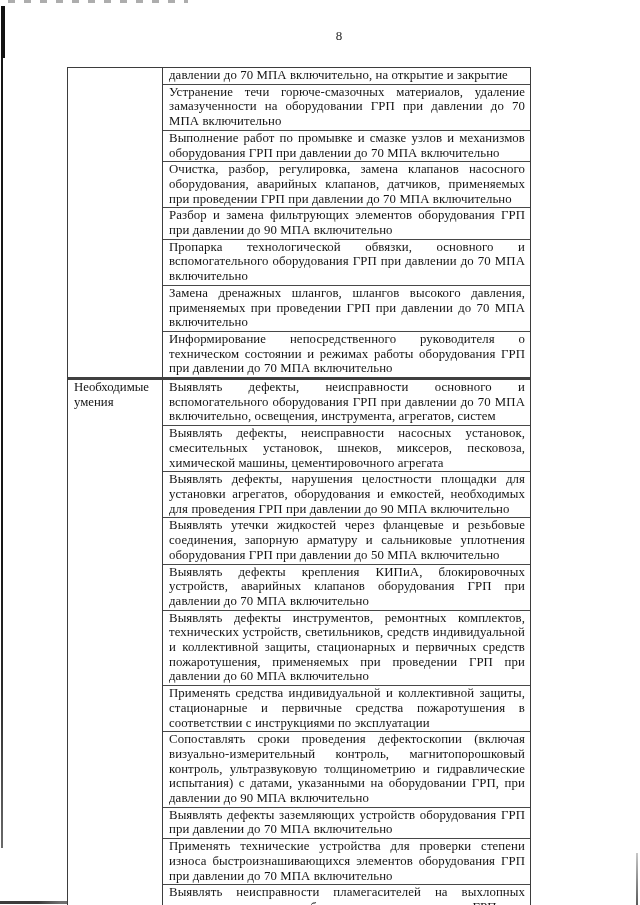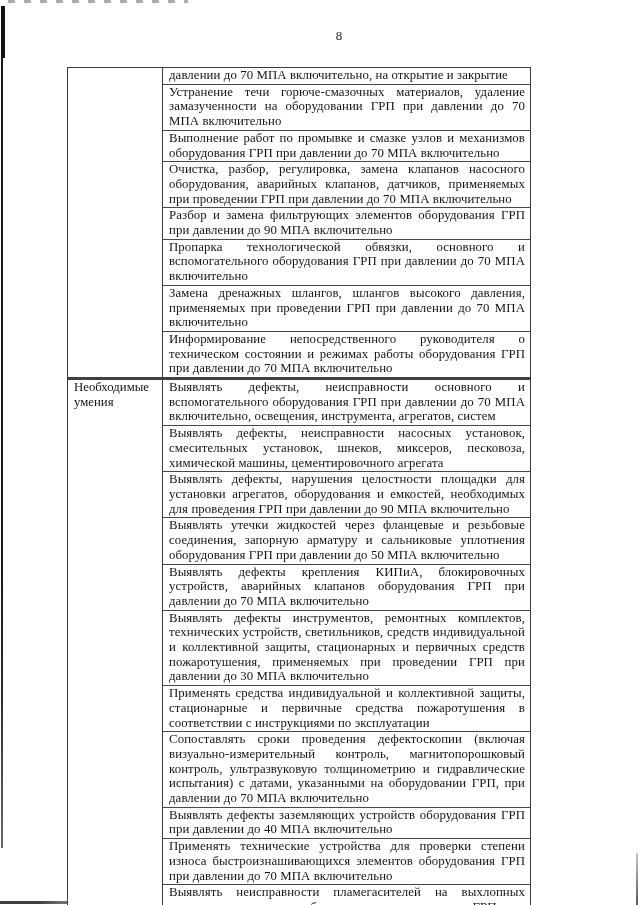--- a/index.html
+++ b/index.html
@@ -98,23 +98,23 @@
         </div>
       </div>
       <div class="section">
         <div class="label-cell">Необходимые умения</div>
         <div class="rows-col">
           <div class="row-cell">Выявлять дефекты, неисправности основного и вспомогательного оборудования ГРП при давлении до 70 МПА включительно, освещения, инструмента, агрегатов, систем</div>
           <div class="row-cell">Выявлять дефекты, неисправности насосных установок, смесительных установок, шнеков, миксеров, песковоза, химической машины, цементировочного агрегата</div>
           <div class="row-cell">Выявлять дефекты, нарушения целостности площадки для установки агрегатов, оборудования и емкостей, необходимых для проведения ГРП при давлении до 90 МПА включительно</div>
           <div class="row-cell">Выявлять утечки жидкостей через фланцевые и резьбовые соединения, запорную арматуру и сальниковые уплотнения оборудования ГРП при давлении до 50 МПА включительно</div>
           <div class="row-cell">Выявлять дефекты крепления КИПиА, блокировочных устройств, аварийных клапанов оборудования ГРП при давлении до 70 МПА включительно</div>
-          <div class="row-cell">Выявлять дефекты инструментов, ремонтных комплектов, технических устройств, светильников, средств индивидуальной и коллективной защиты, стационарных и первичных средств пожаротушения, применяемых при проведении ГРП при давлении до 30 МПА включительно</div>
+          <div class="row-cell">Выявлять дефекты инструментов, ремонтных комплектов, технических устройств, светильников, средств индивидуальной и коллективной защиты, стационарных и первичных средств пожаротушения, применяемых при проведении ГРП при давлении до 60 МПА включительно</div>
           <div class="row-cell">Применять средства индивидуальной и коллективной защиты, стационарные и первичные средства пожаротушения в соответствии с инструкциями по эксплуатации</div>
-          <div class="row-cell">Сопоставлять сроки проведения дефектоскопии (включая визуально-измерительный контроль, магнитопорошковый контроль, ультразвуковую толщинометрию и гидравлические испытания) с датами, указанными на оборудовании ГРП, при давлении до 70 МПА включительно</div>
-          <div class="row-cell">Выявлять дефекты заземляющих устройств оборудования ГРП при давлении до 40 МПА включительно</div>
+          <div class="row-cell">Сопоставлять сроки проведения дефектоскопии (включая визуально-измерительный контроль, магнитопорошковый контроль, ультразвуковую толщинометрию и гидравлические испытания) с датами, указанными на оборудовании ГРП, при давлении до 90 МПА включительно</div>
+          <div class="row-cell">Выявлять дефекты заземляющих устройств оборудования ГРП при давлении до 70 МПА включительно</div>
           <div class="row-cell">Применять технические устройства для проверки степени износа быстроизнашивающихся элементов оборудования ГРП при давлении до 70 МПА включительно</div>
           <div class="row-cell">Выявлять неисправности пламегасителей на выхлопных системах агрегатов, необходимых для проведения ГРП при давлении до 70 МПА включительно</div>
         </div>
       </div>
     </div>
 
 </div>
 
 </body></html>

